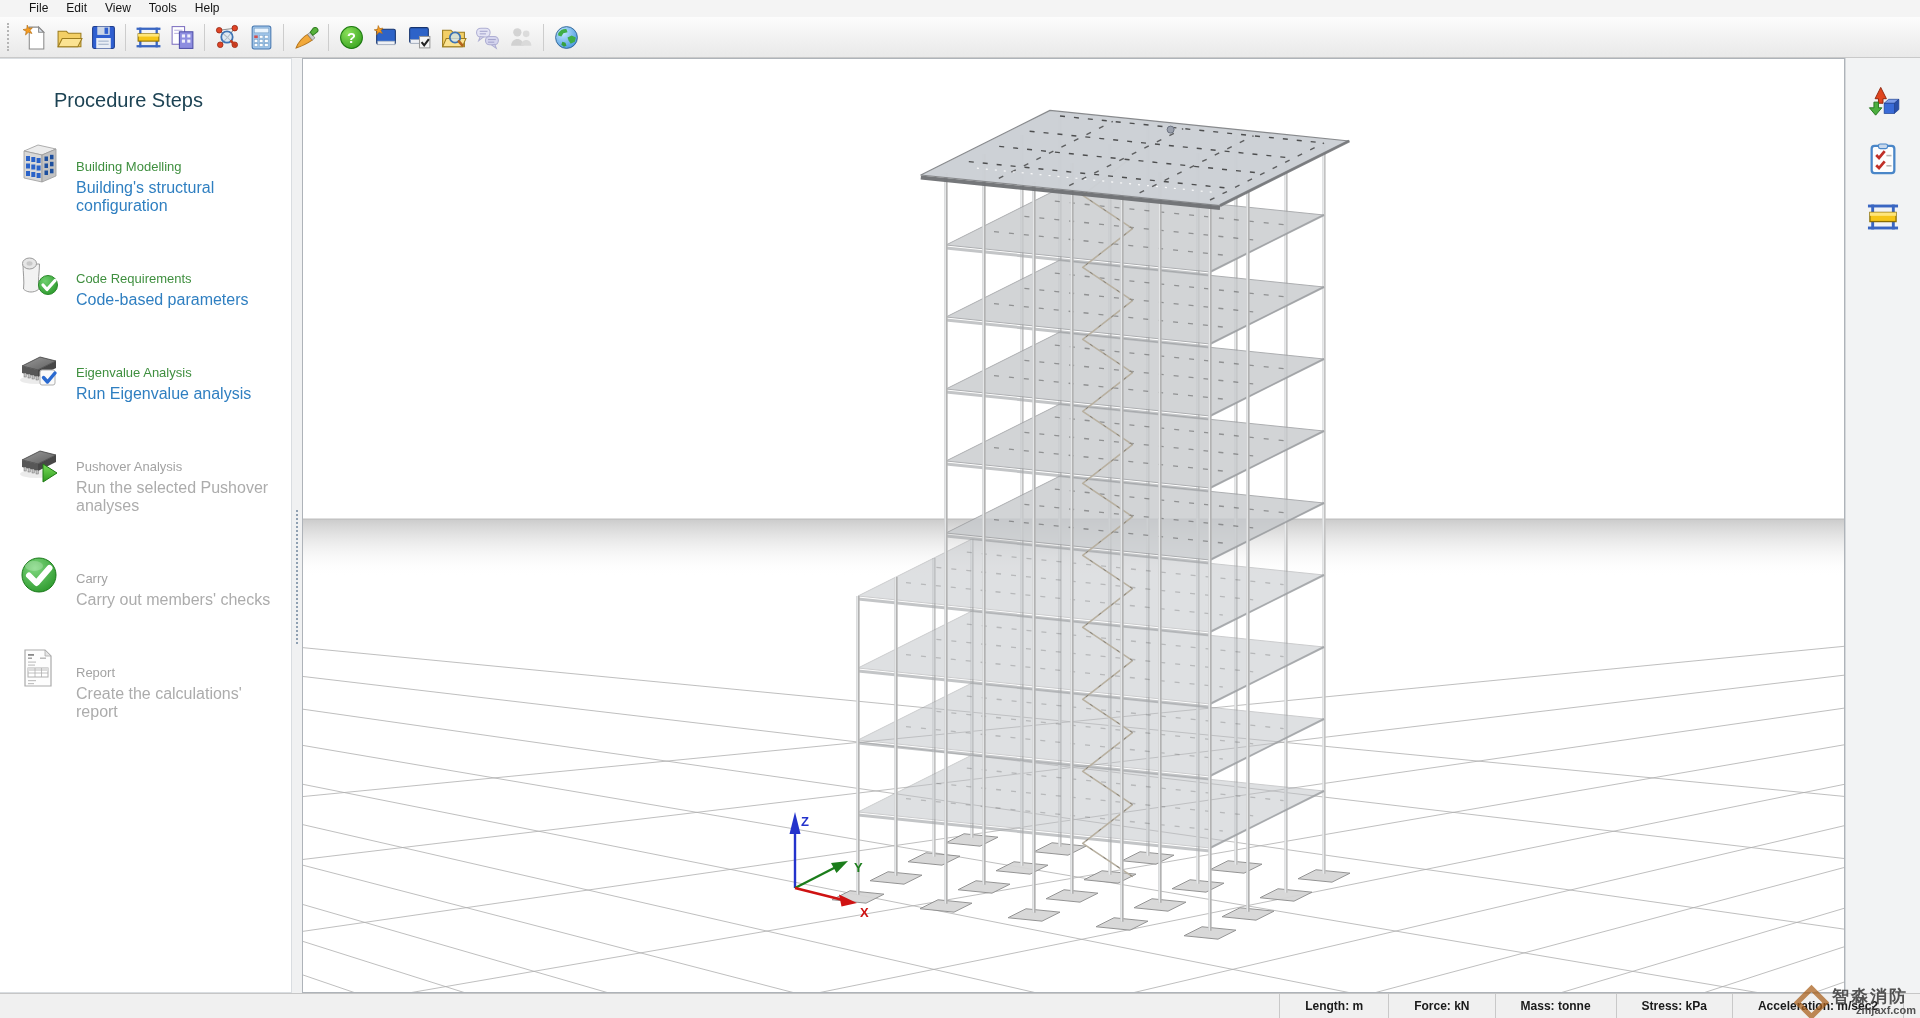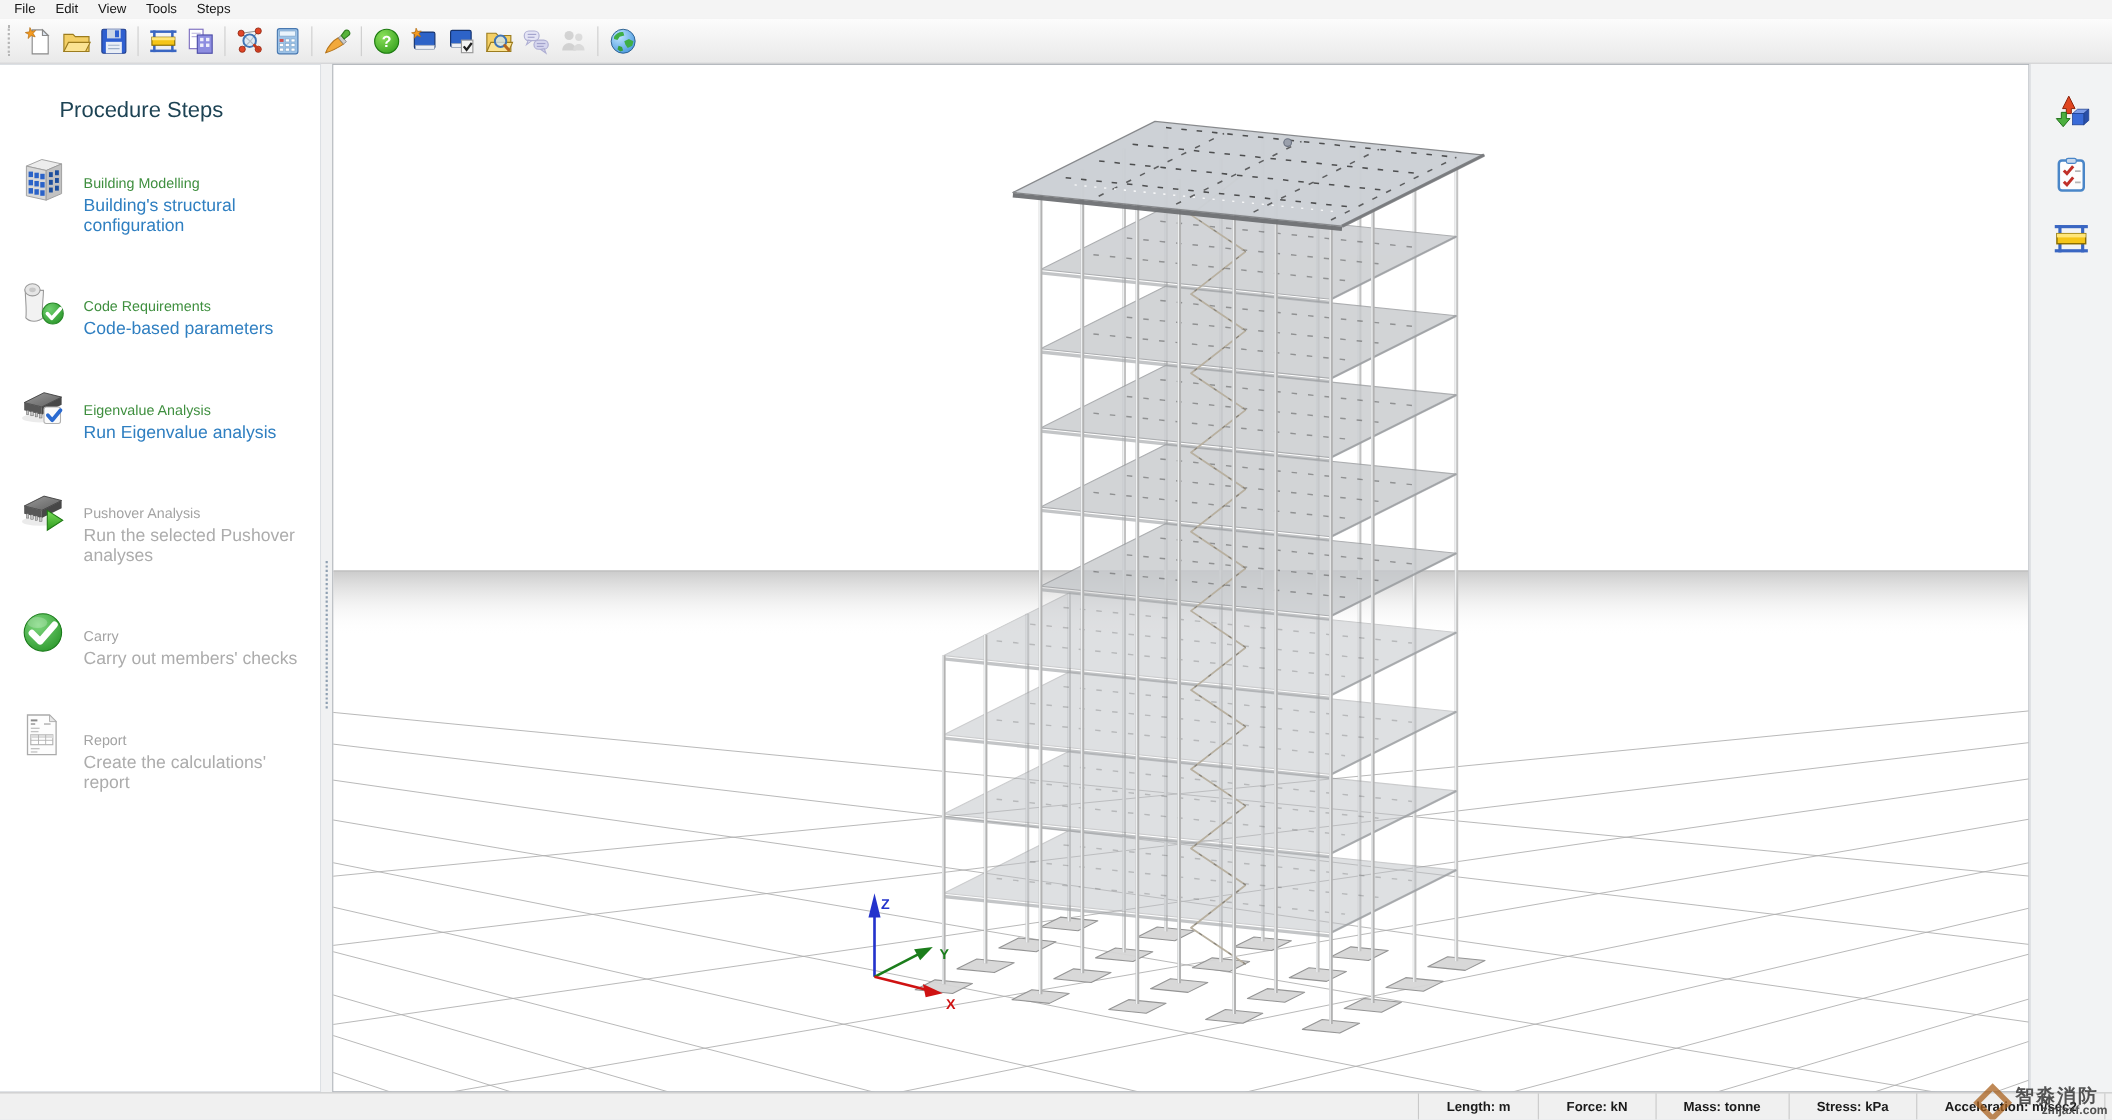--- a/index.html
+++ b/index.html
@@ -1,20 +1,20 @@
 <!DOCTYPE html>
 <html><head>
 <meta charset="utf-8">
 <style>
   html,body{margin:0;padding:0;background:#dfe3e8;}
   #app{position:relative;width:1920px;height:1018px;background:#eef0f2;overflow:hidden;
        font-family:"Liberation Sans",sans-serif;color:#111;}
   
   .menubar{position:absolute;top:0;left:0;right:0;height:17px;background:#f4f4f4;
-           border-bottom:1px solid #e3e3e3;display:flex;align-items:center;padding-left:4px;}
+           border-bottom:1px solid #e3e3e3;display:flex;align-items:center;padding-left:20px;}
   .menu-item{font-size:12px;line-height:17px;padding:0 9px;color:#141414;cursor:default;}
   
   .toolbar{position:absolute;top:17px;left:0;right:0;height:40px;
            background:linear-gradient(#fcfcfc,#e9e9e9);border-bottom:1px solid #c9c9c9;
            display:flex;align-items:center;padding-left:4px;}
   .tgrip{width:2px;height:28px;border-left:2px dotted #b5b5b5;margin:0 7px 0 3px;}
   .tbtn{width:34px;height:34px;display:flex;align-items:center;justify-content:center;border-radius:3px;}
   .tbtn svg{display:block;}
   .tbtn.disabled{opacity:.55;}
   .tsep{width:1px;height:27px;background:#cdcdcd;margin:0 5px;}
@@ -41,21 +41,21 @@
             border:1px solid #aeb3b9;box-sizing:border-box;}
   .viewport svg{position:absolute;left:0;top:0;width:100%;height:100%;}
   
   .rightbar{position:absolute;top:58px;right:0;width:75px;bottom:25px;background:#f2f3f4;
             border-left:1px solid #d5d8db;box-sizing:border-box;
             display:flex;flex-direction:column;align-items:center;padding-top:24px;gap:20px;}
   .rbtn{width:38px;height:38px;display:flex;align-items:center;justify-content:center;}
   
   .statusbar{position:absolute;left:0;right:0;bottom:0;height:25px;background:#f0f0f0;
              border-top:1px solid #c6c6c6;display:flex;align-items:center;
-             justify-content:flex-end;padding-right:6px;box-sizing:border-box;}
+             justify-content:flex-end;padding-right:16px;box-sizing:border-box;}
   .status-item{font-size:12px;font-weight:bold;color:#1a1a1a;padding:0 25px;line-height:24px;
                border-left:1px solid #c9c9c9;white-space:nowrap;}
   .status-item:last-child{border-right:1px solid #c9c9c9;}
   
   .watermark{position:absolute;right:4px;bottom:1px;display:flex;align-items:center;gap:8px;
              z-index:20;opacity:.92;}
   .wm-diamond{width:15px;height:15px;border:5px solid #a9601c;transform:rotate(45deg);
               opacity:.8;margin-left:4px;}
   .wm-text{display:flex;flex-direction:column;align-items:flex-start;line-height:1.05;}
   .wm-line1{font-size:17px;font-weight:bold;color:#454545;letter-spacing:2px;}
@@ -64,21 +64,21 @@
 </head>
 <body>
 
 <div id="app">
 
   <div class="menubar">
     <span class="menu-item">File</span>
     <span class="menu-item">Edit</span>
     <span class="menu-item">View</span>
     <span class="menu-item">Tools</span>
-    <span class="menu-item">Steps</span>
+    <span class="menu-item">Help</span>
   </div>
 
   <div class="toolbar">
     <span class="tgrip"></span>
 
     <span class="tbtn">
       <svg width="27" height="27" viewBox="0 0 26 26">
         <path d="M7 3h9l5 5v16H7z" fill="#ffffff" stroke="#8a8a8a"></path>
         <path d="M16 3v5h5z" fill="#dce4ef" stroke="#8a8a8a"></path>
         <polygon points="5,1 6.5,4.2 10,3.6 7.8,6.1 9.6,9.2 6.1,8 3.4,10.6 4,7 1,5.4 4.6,4.7" fill="#f59b20" stroke="#b06b10" stroke-width=".6"></polygon>

